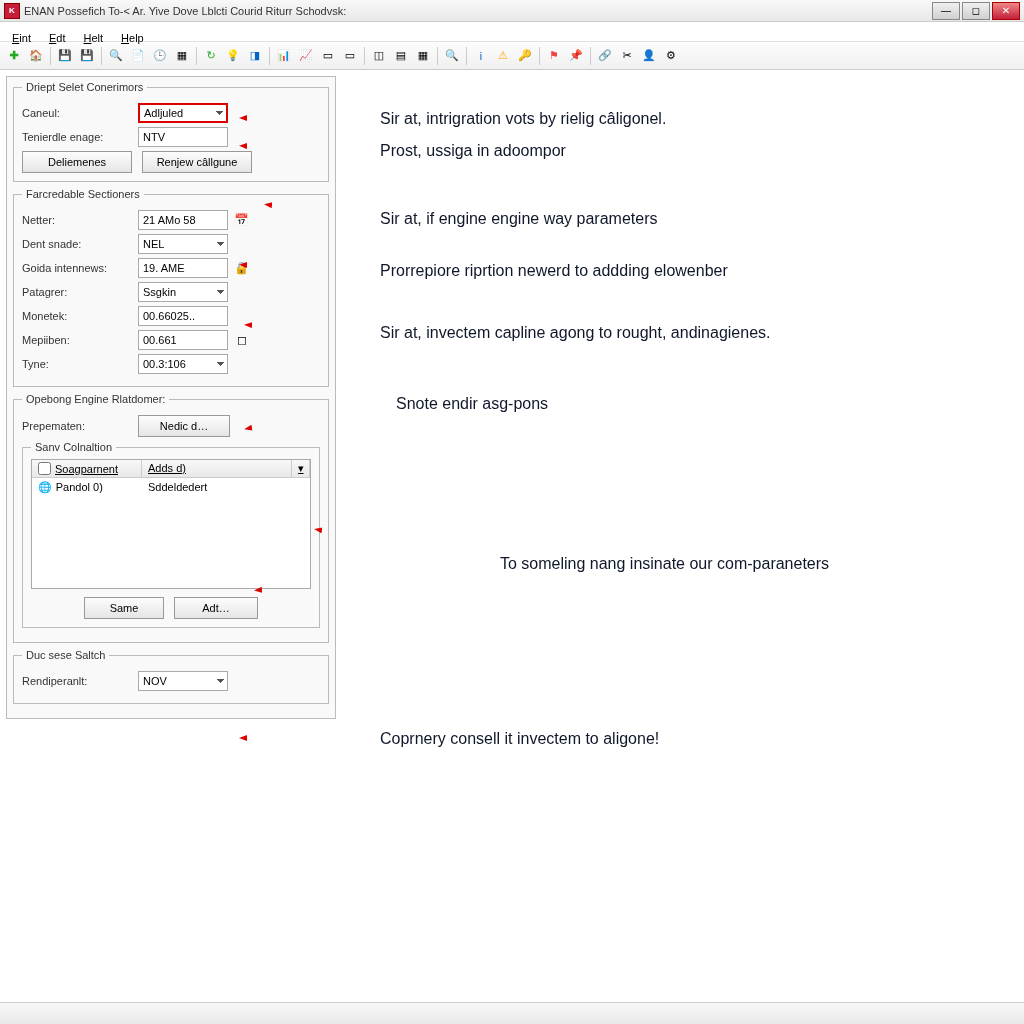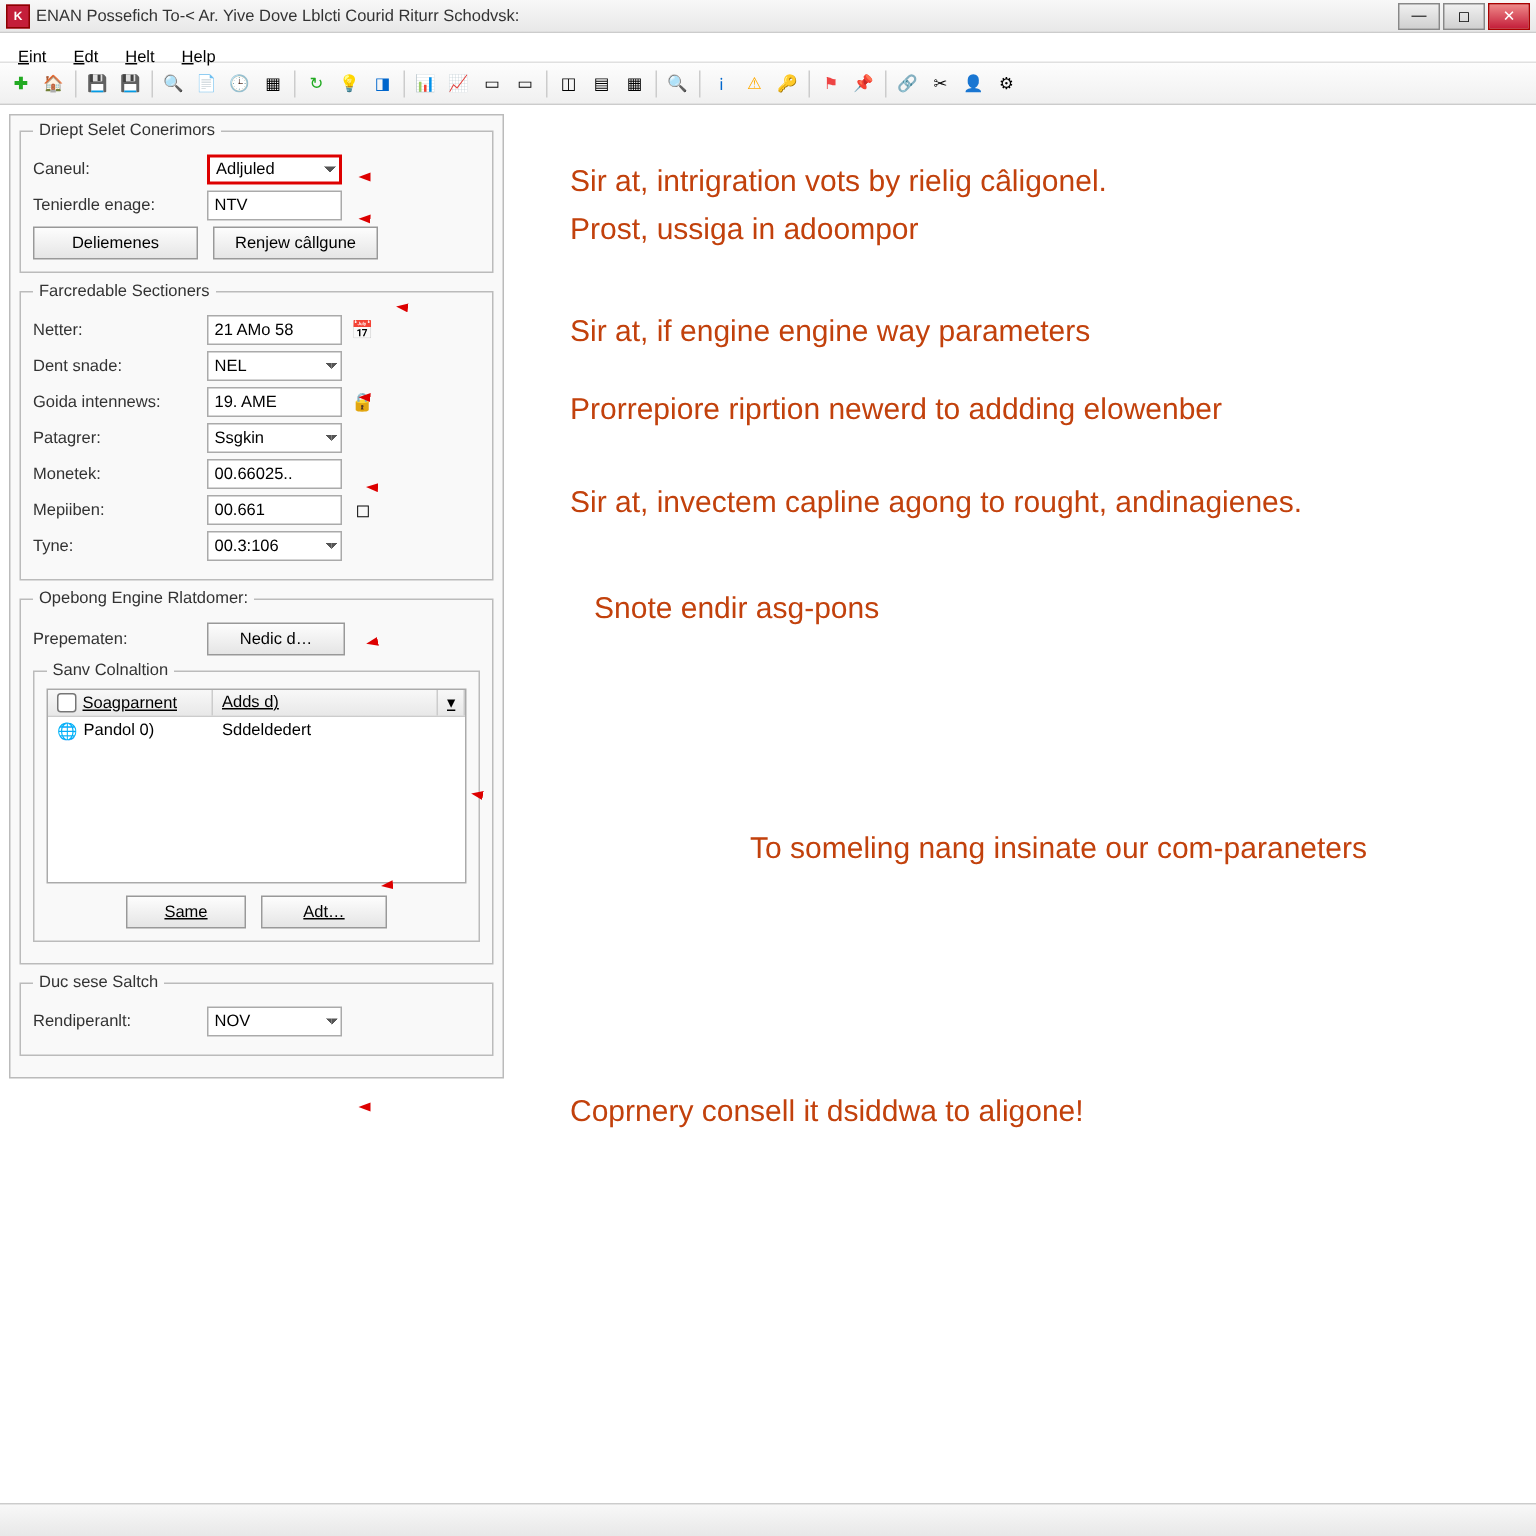--- a/index.html
+++ b/index.html
@@ -30,21 +30,21 @@
 .btn-row { display: flex; gap: 10px; margin-top: 4px; justify-content: flex-start; }
 .btn-row.center { justify-content: center; }
 .small-icon { width: 16px; height: 16px; display: inline-flex; align-items: center; justify-content: center; font-size: 12px; cursor: pointer; }
 .listbox { border: 1px solid #aaa; background: #fff; height: 130px; overflow: hidden; }
 .list-header { display: flex; background: linear-gradient(#f8f8f8,#e8e8e8); border-bottom: 1px solid #ccc; height: 18px; text-decoration: underline; }
 .list-header .col { padding: 2px 6px; border-right: 1px solid #ccc; font-size: 11px; }
 .list-row { display: flex; height: 18px; align-items: center; }
 .list-row .col { padding: 2px 6px; font-size: 11px; }
 .col1 { width: 110px; display: flex; align-items: center; gap: 4px; }
 .col2 { flex: 1; }
-.annot { position: absolute; color: #c2410c; font-size: 20px; }
+.annot { position: absolute; color: #0f172a; font-size: 16px; }
 .arrow { position: absolute; pointer-events: none; }
 .statusbar { position: absolute; bottom: 0; left: 0; right: 0; height: 22px; background: linear-gradient(#f8f8f8,#e8e8e8); border-top: 1px solid #ccc; }
 </style>
 </head>
 <body>
 
 <div class="titlebar">
   <div class="app-icon">K</div>
   <div class="title-text">ENAN Possefich To-&lt; Ar. Yive Dove Lblcti Courid Riturr Schodvsk:</div>
   <div class="win-btns">
@@ -173,21 +173,21 @@
             <div class="col" style="width:18px">▾</div>
           </div>
           <div class="list-row">
             <div class="col col1">
                 <span style="color:#06c;">🌐</span>
                 <span>Pandol 0)</span>
               </div>
             <div class="col col2">Sddeldedert</div>
           </div>
         </div>
-        <div class="btn-row center" style="margin-top:8px;text-decoration:underline;">
+        <div class="btn-row center" style="margin-top:8px;">
           <button class="btn" style="width:80px">Same</button>
           <button class="btn" style="width:84px">Adt…</button>
         </div>
       </fieldset>
     </fieldset>
 
     <fieldset>
       <legend>Duc sese Saltch</legend>
       <div class="row">
         <span class="lbl">Rendiperanlt:</span>
@@ -197,21 +197,21 @@
 
   </div>
 
   <div class="annot" style="top:40px; left:380px;">Sir at, intrigration vots by rielig câligonel.</div>
   <div class="annot" style="top:72px; left:380px;">Prost, ussiga in adoompor</div>
   <div class="annot" style="top:140px; left:380px;">Sir at, if engine engine way parameters</div>
   <div class="annot" style="top:254px; left:380px;">Sir at, invectem capline agong to rought, andinagienes.</div>
   <div class="annot" style="top:192px; left:380px;">Prorrepiore riprtion newerd to addding elowenber</div>
   <div class="annot" style="top:325px; left:396px;">Snote endir asg-pons</div>
   <div class="annot" style="top:485px; left:500px;">To someling nang insinate our com-paraneters</div>
-  <div class="annot" style="top:660px; left:380px;">Coprnery consell it dsiddwa to aligone!</div>
+  <div class="annot" style="top:660px; left:380px;">Coprnery consell it invectem to aligone!</div>
 
   <svg class="arrow" width="1024" height="900" style="top:0;left:0;">
     <defs>
       <marker id="ah" markerWidth="10" markerHeight="10" refX="2" refY="3" orient="auto">
         <path d="M0,0 L0,6 L8,3 z" fill="#d00"></path>
       </marker>
     </defs>
     <g class="arr">
       <line x1="375" y1="48" x2="245" y2="48" marker-end="url(#ah)"></line>
       <line x1="375" y1="80" x2="245" y2="76" marker-end="url(#ah)"></line>

